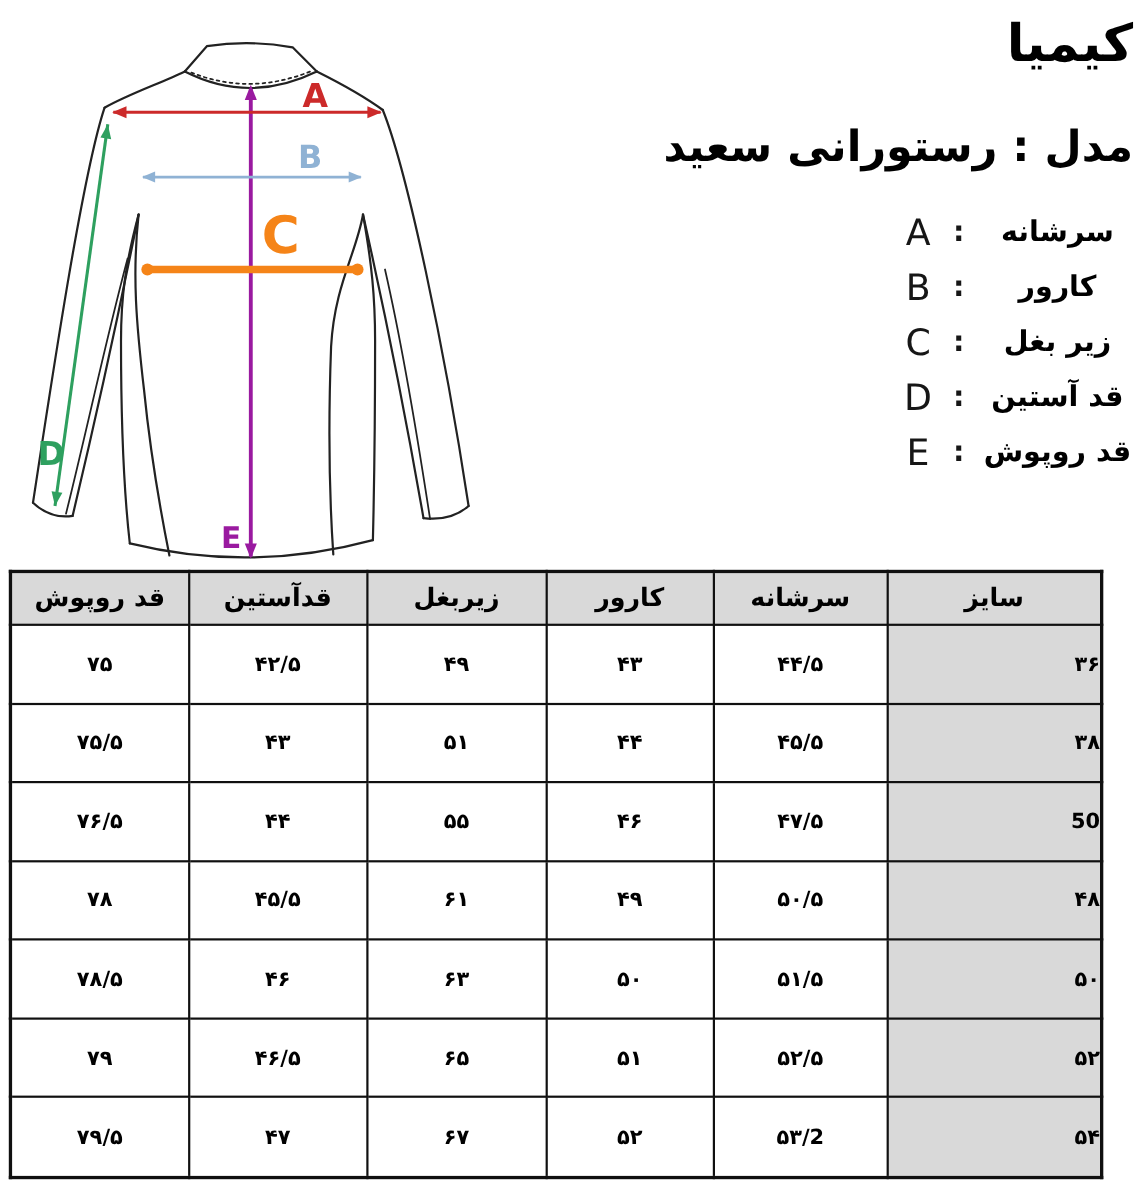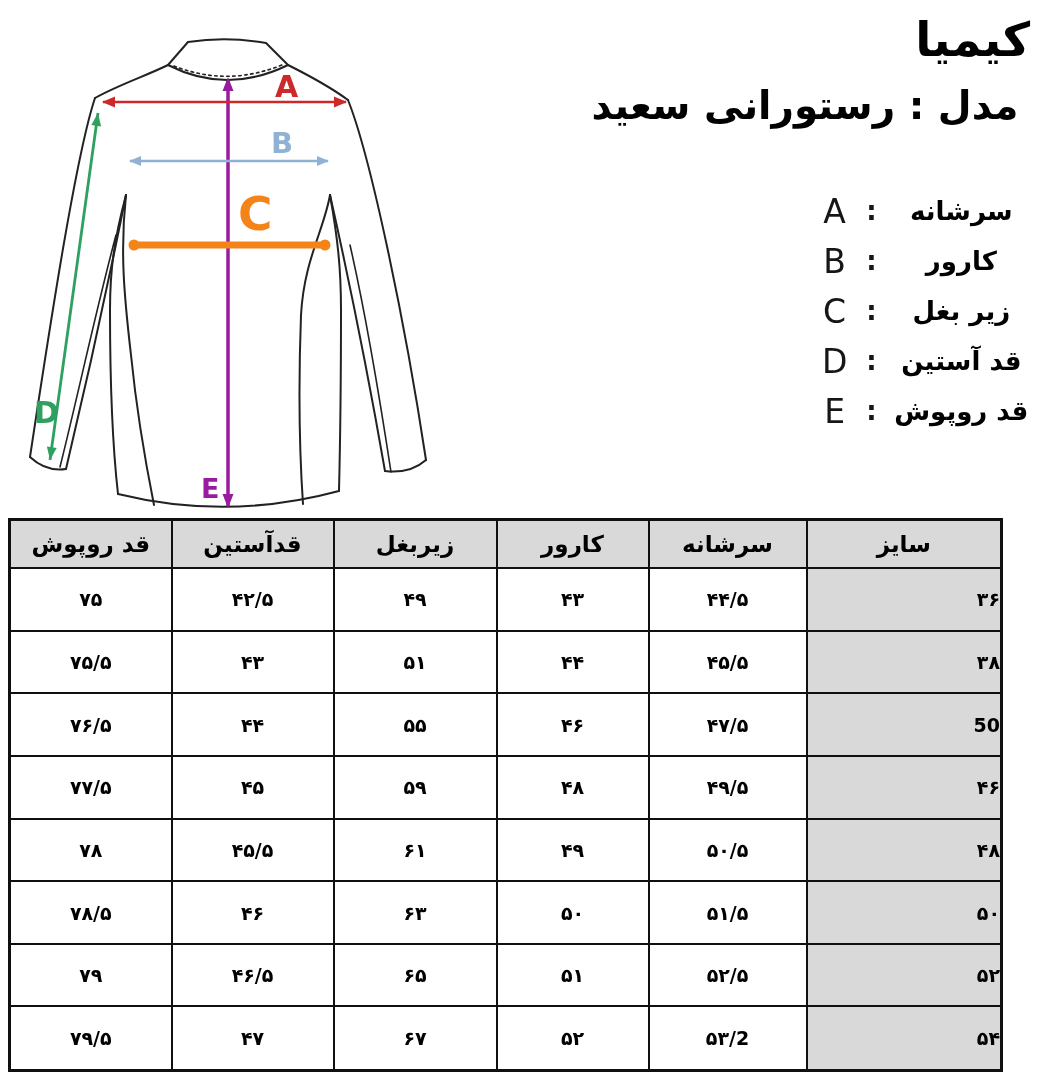--- a/index.html
+++ b/index.html
@@ -6,21 +6,21 @@
   body{width:1038px;height:1080px;overflow:hidden;position:relative;
        font-family:"DejaVu Sans","Liberation Sans",sans-serif;color:#000;}
   .page{position:relative;width:1038px;height:1080px;background:#fff;}
 
   
   .diagram{position:absolute;left:18px;top:5px;width:442px;height:515px;}
 
   
   .info{position:absolute;left:580px;top:12px;width:450px;}
   .brand{font-size:47px;font-weight:bold;margin-left:70px;direction:rtl;}
-  .model{font-size:39px;font-weight:bold;text-align:center;margin-top:16px;direction:rtl;white-space:nowrap;}
+  .model{font-size:39px;font-weight:bold;margin-top:44px;direction:rtl;white-space:nowrap;}
 
   .legend{position:absolute;left:815px;top:186px;width:215px;}
   .legend-row{display:flex;align-items:center;height:50px;direction:ltr;}
   .legend-letter{width:40px;text-align:center;font-size:33px;font-weight:500;color:#161616;}
   .legend-colon{margin-left:12px;font-size:26px;font-weight:bold;color:#161616;}
   .legend-word{margin-left:16px;width:140px;text-align:center;font-size:26px;font-weight:bold;direction:rtl;white-space:nowrap;}
 
   
   .size-table{position:absolute;left:8px;top:518px;width:992px;height:554px;
               border-collapse:collapse;table-layout:fixed;border:3px solid #101010;direction:ltr;}
@@ -166,28 +166,20 @@
         </tr>
         <tr>
           <td>۷۶/۵</td>
           <td>۴۴</td>
           <td>۵۵</td>
           <td>۴۶</td>
           <td>۴۷/۵</td>
           <td class="size-col">50</td>
         </tr>
         <tr>
-          <td>۷۷/۵</td>
-          <td>۴۵</td>
-          <td>۵۹</td>
-          <td>۴۸</td>
-          <td>۴۹/۵</td>
-          <td class="size-col">۴۶</td>
-        </tr>
-        <tr>
           <td>۷۸</td>
           <td>۴۵/۵</td>
           <td>۶۱</td>
           <td>۴۹</td>
           <td>۵۰/۵</td>
           <td class="size-col">۴۸</td>
         </tr>
         <tr>
           <td>۷۸/۵</td>
           <td>۴۶</td>

